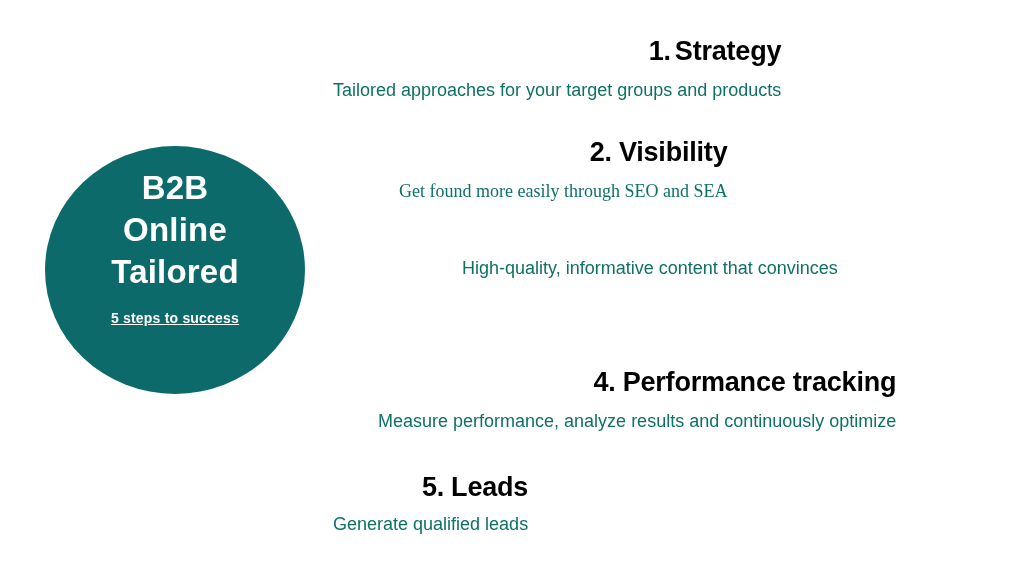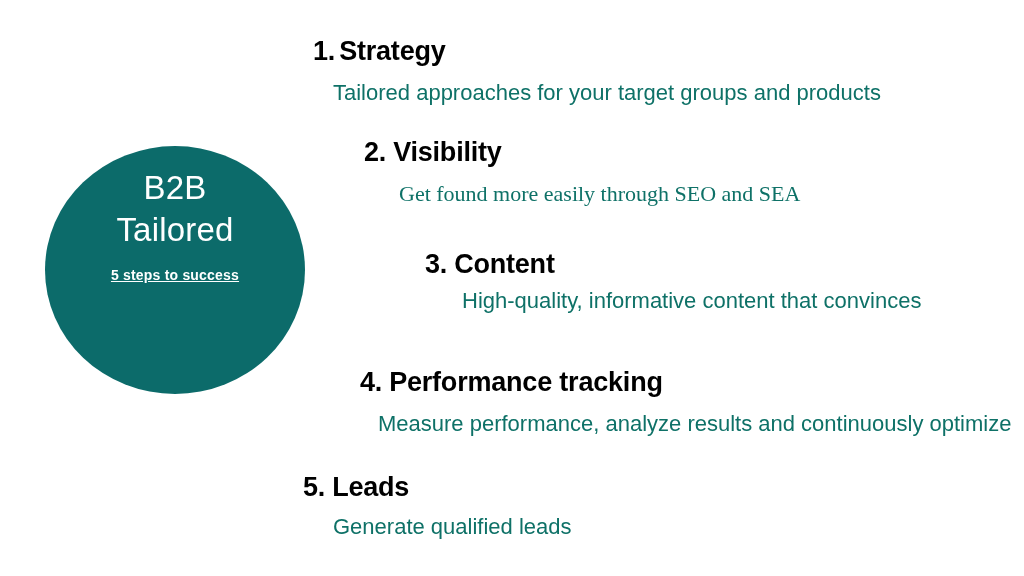--- a/index.html
+++ b/index.html
@@ -25,46 +25,47 @@
     height: 248px;
     border-radius: 50%;
     background: var(--badge_bg, #0C6B6A);
     text-align: center;
     color: var(--badge_text, #ffffff);
   }
   .badge-title {
     margin-top: 21px;
     font-size: 33px;
     line-height: 1.28;
-    font-weight: 400;
+    font-weight: 700;
     letter-spacing: 0.2px;
   }
   .badge-subtitle {
     margin-top: 16px;
     font-size: 14px;
     font-weight: 700;
     letter-spacing: 0.2px;
     text-decoration: underline;
   }
 
   
   .step { position: absolute; }
   .step-heading {
     margin: 0;
     font-size: 27px;
     line-height: 1.1;
     font-weight: 700;
     color: var(--heading, #000000);
     letter-spacing: -0.2px;
     white-space: nowrap;
+    text-align: right;
   }
   .step-number { margin-right: 7px; }
   .step-desc {
     margin: 0;
-    font-size: 22px;
+    font-size: 18px;
     line-height: 1.2;
     color: var(--description, #0E7167);
     white-space: nowrap;
   }
 
   .step-1 { left: 313px; top: 37px; }
   .step-1 .step-desc { margin: 13px 0 0 20px; }
   .step-1 .step-number { margin-right: 4px; }
 
   .step-2 { left: 364px; top: 138px; }
@@ -80,43 +81,41 @@
   .step-5 .step-desc { margin: 11px 0 0 30px; }
 </style>
 </head>
 <body>
 
 <div class="canvas">
 
   <div class="badge">
     <div class="badge-title">
       <div>B2B</div>
+      <div>Online</div>
       <div>Tailored</div>
     </div>
     <div class="badge-subtitle">5 steps to success</div>
   </div>
 
   <section class="step step-1">
     <h2 class="step-heading">
       <span class="step-number">1.</span><span class="step-title">Strategy</span>
     </h2>
     <p class="step-desc">Tailored approaches for your target groups and products</p>
   </section>
 
   <section class="step step-2">
     <h2 class="step-heading">
       <span class="step-number">2.</span><span class="step-title">Visibility</span>
     </h2>
     <p class="step-desc">Get found more easily through SEO and SEA</p>
   </section>
 
   <section class="step step-3">
-    <h2 class="step-heading">
-      <span class="step-number">3.</span><span class="step-title">Content</span>
-    </h2>
     <p class="step-desc">High-quality, informative content that convinces</p>
   </section>
 
   <section class="step step-4">
     <h2 class="step-heading">
       <span class="step-number">4.</span><span class="step-title">Performance tracking</span>
     </h2>
     <p class="step-desc">Measure performance, analyze results and continuously optimize</p>
   </section>
 

